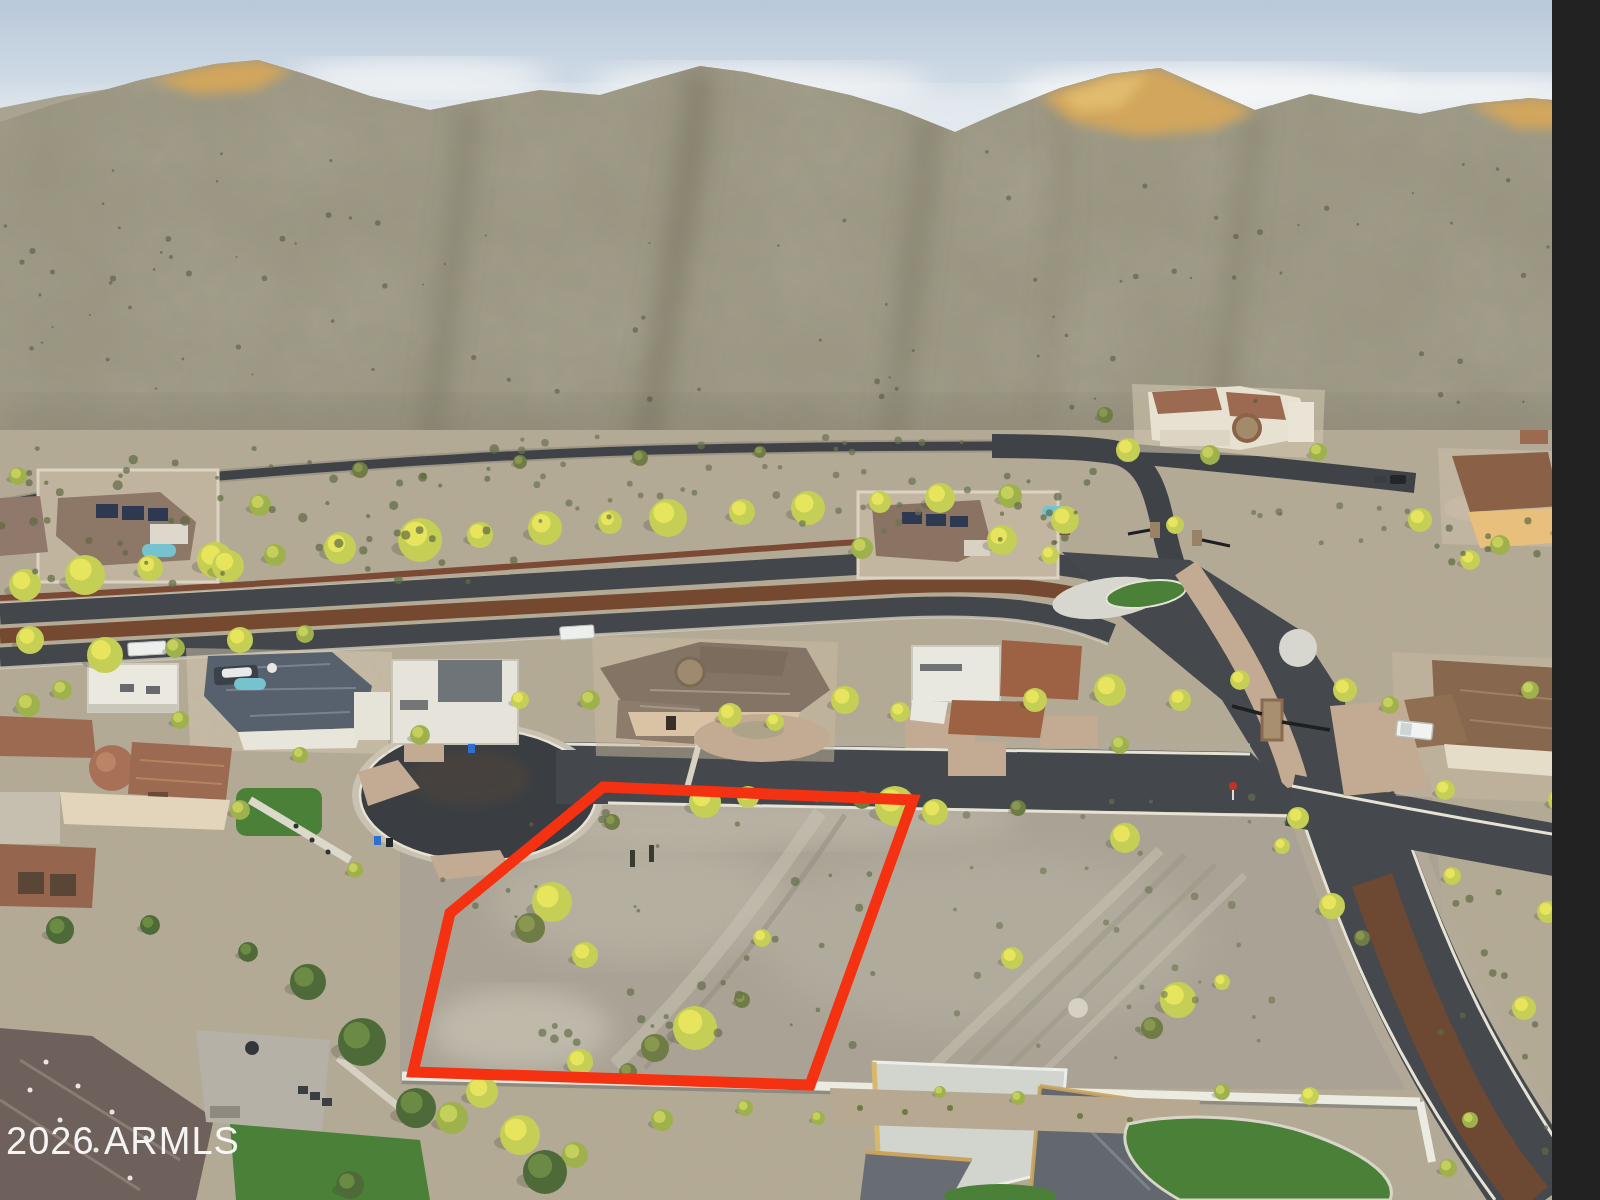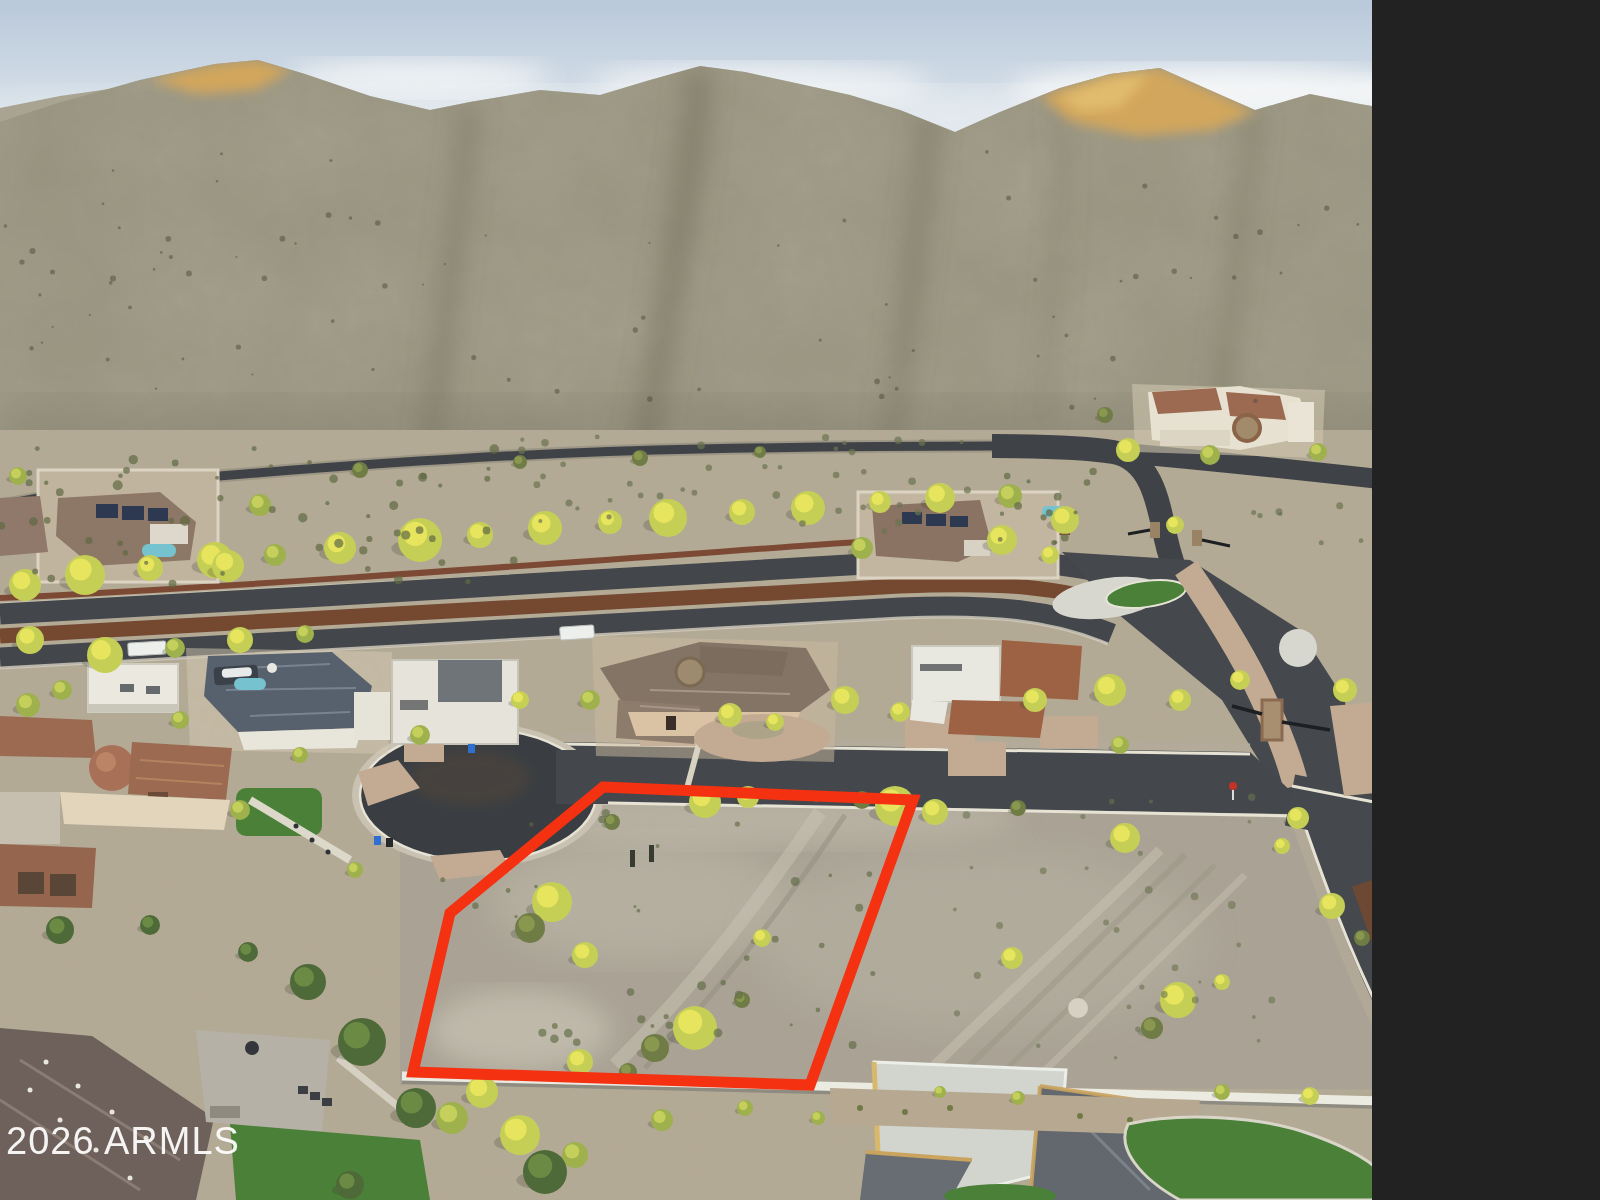--- a/index.html
+++ b/index.html
@@ -1,16 +1,16 @@
 <!DOCTYPE html>
 <html style="--c-sky_top: #b9c8da; --c-sky_horizon: #e9edef; --c-cloud: #f7f8f8; --c-mountain: #98927e; --c-mountain_shadow: #6f6b56; --c-mountain_gold: #d2a65c; --c-desert: #b3a994; --c-lot_ground: #a8a295; --c-asphalt: #3d4145; --c-asphalt_light: #4a4e52; --c-road_median_brown: #74492f; --c-paver: #c3ab93; --c-concrete: #d8d7cf; --c-curb: #e6e2d4; --c-wall_cream: #ddd3c2; --c-wall_rust: #7c4a34; --c-wall_white: #ecebe2; --c-tree_bright: #c6cf55; --c-tree_mid: #9fb14d; --c-tree_olive: #6f7c45; --c-tree_dark: #4e6a38; --c-turf: #4a8038; --c-tile_roof: #9c6a51; --c-slate_roof: #57606d; --c-gray_roof: #62686e; --c-white_roof: #e9e8e0; --c-stucco_tan: #d9c3a4; --c-pool_water: #76c2cf; --c-lot_outline: #f43111; --c-watermark_white: #ffffff; --c-truck_white: #f1f3f1; --c-bin_blue: #2f6fd0;"><head>
 <meta charset="utf-8">
 <style>
   html,body{margin:0;padding:0;background:#222;}
-  .stage{position:relative;width:1372px;height:1200px;overflow:hidden;
+  .stage{position:relative;width:1552px;height:1200px;overflow:hidden;
          font-family:"Liberation Sans",sans-serif;}
   .stage svg{position:absolute;left:0;top:0;}
   .watermark{position:absolute;left:6px;top:1120px;font-size:38px;font-weight:400;
              letter-spacing:1px;color:rgba(255,255,255,.93);user-select:none;}
 </style>
 </head>
 <body>
 
 <div class="stage">
 <svg width="1600" height="1200" viewBox="0 0 1600 1200">

